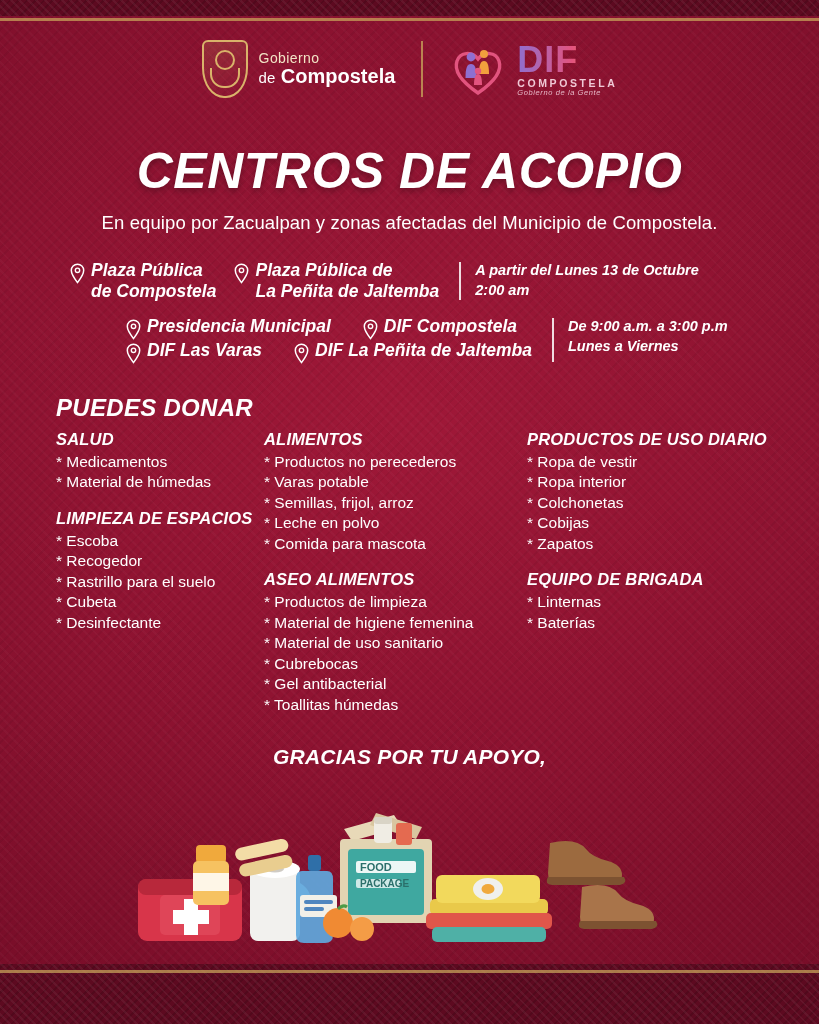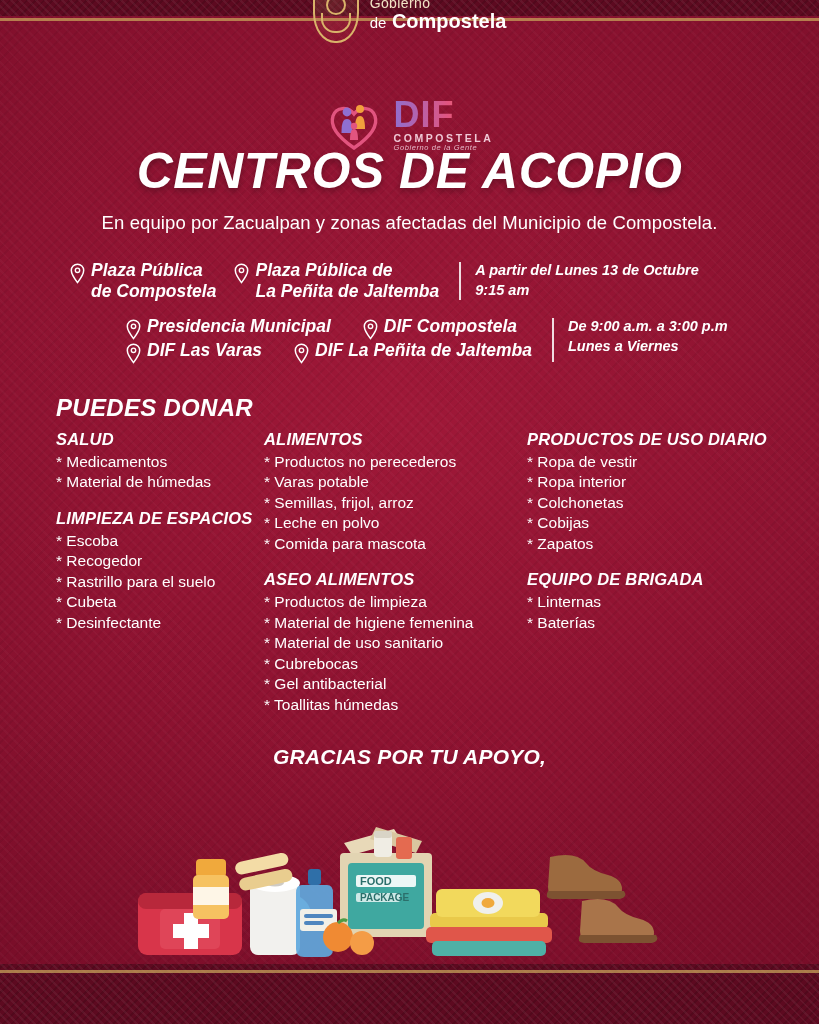--- a/index.html
+++ b/index.html
@@ -63,21 +63,20 @@
   .content { position: relative; z-index: 3; padding: 0 34px; }
 
   
   .logos {
     display: flex;
     align-items: center;
     justify-content: center;
     gap: 26px;
     margin-top: 30px;
     height: 78px;
-    flex-direction: column;
   }
   .gob-logo { display: flex; align-items: center; gap: 11px; }
   .shield {
     width: 46px; height: 58px;
     border: 2px solid #d9b36a;
     border-radius: 6px 6px 22px 22px / 6px 6px 30px 30px;
     position: relative;
     background: linear-gradient(160deg, rgba(217,179,106,.18), rgba(217,179,106,0));
   }
   .shield::before {
@@ -215,21 +214,21 @@
     font-style: italic;
     font-size: 21px;
     line-height: 1.3;
     letter-spacing: .2px;
   }
 
   
   .illus {
     position: absolute;
     left: 0; right: 0;
-    bottom: 52px;
+    bottom: 66px;
     height: 175px;
     z-index: 4;
   }
   .illus svg { display: block; margin: 0 auto; }
 </style>
 </head>
 <body>
 
 <div class="poster">
 
@@ -296,21 +295,21 @@
               <circle cx="7.5" cy="7.3" r="2.2" fill="none" stroke="#ffffff" stroke-width="1.4"></circle>
             </svg>
           </span>
           <span class="loc-name">Plaza Pública de
 La Peñita de Jaltemba</span>
         </div>
 
         <div class="loc-sep"></div>
 
         <div class="loc-note">A partir del Lunes 13 de Octubre
-9:15 am</div>
+2:00 am</div>
       </div>
 
       <div class="loc-row row2">
         <div class="row2-left">
 
           <div class="line">
             <div class="loc-group">
               <span class="pin">
                 <svg width="15" height="21" viewBox="0 0 15 21" aria-hidden="true">
                   <path d="M7.5 1.2 C4 1.2 1.3 3.9 1.3 7.3 C1.3 11.6 7.5 19.6 7.5 19.6 C7.5 19.6 13.7 11.6 13.7 7.3 C13.7 3.9 11 1.2 7.5 1.2 Z" fill="none" stroke="#ffffff" stroke-width="1.5"></path>

